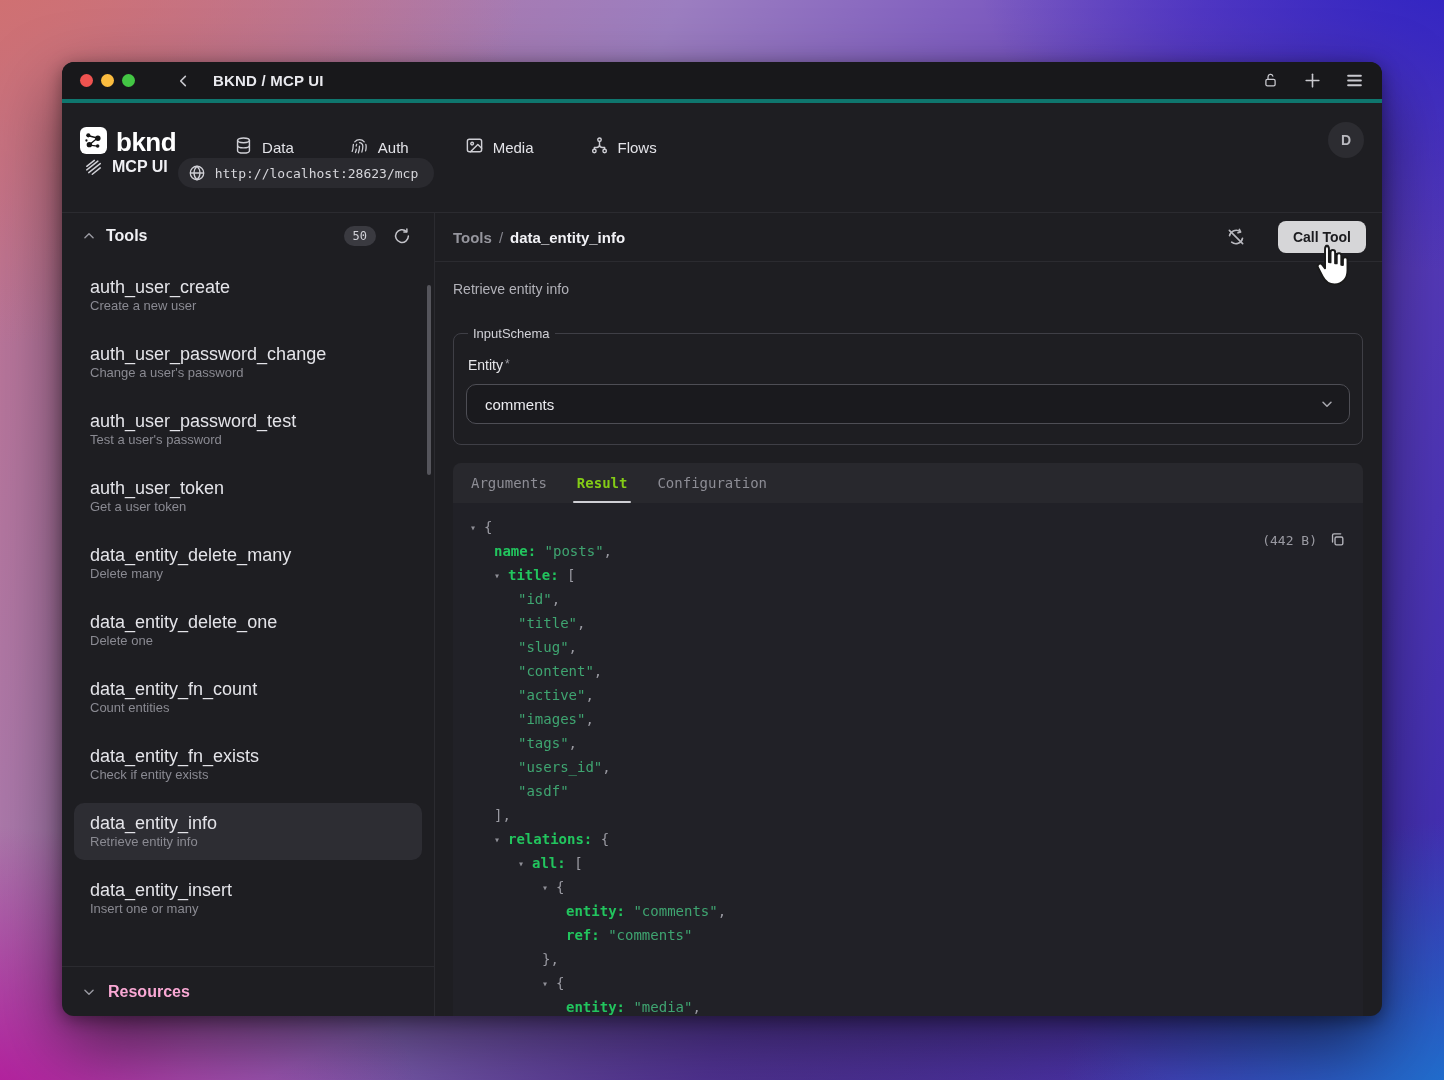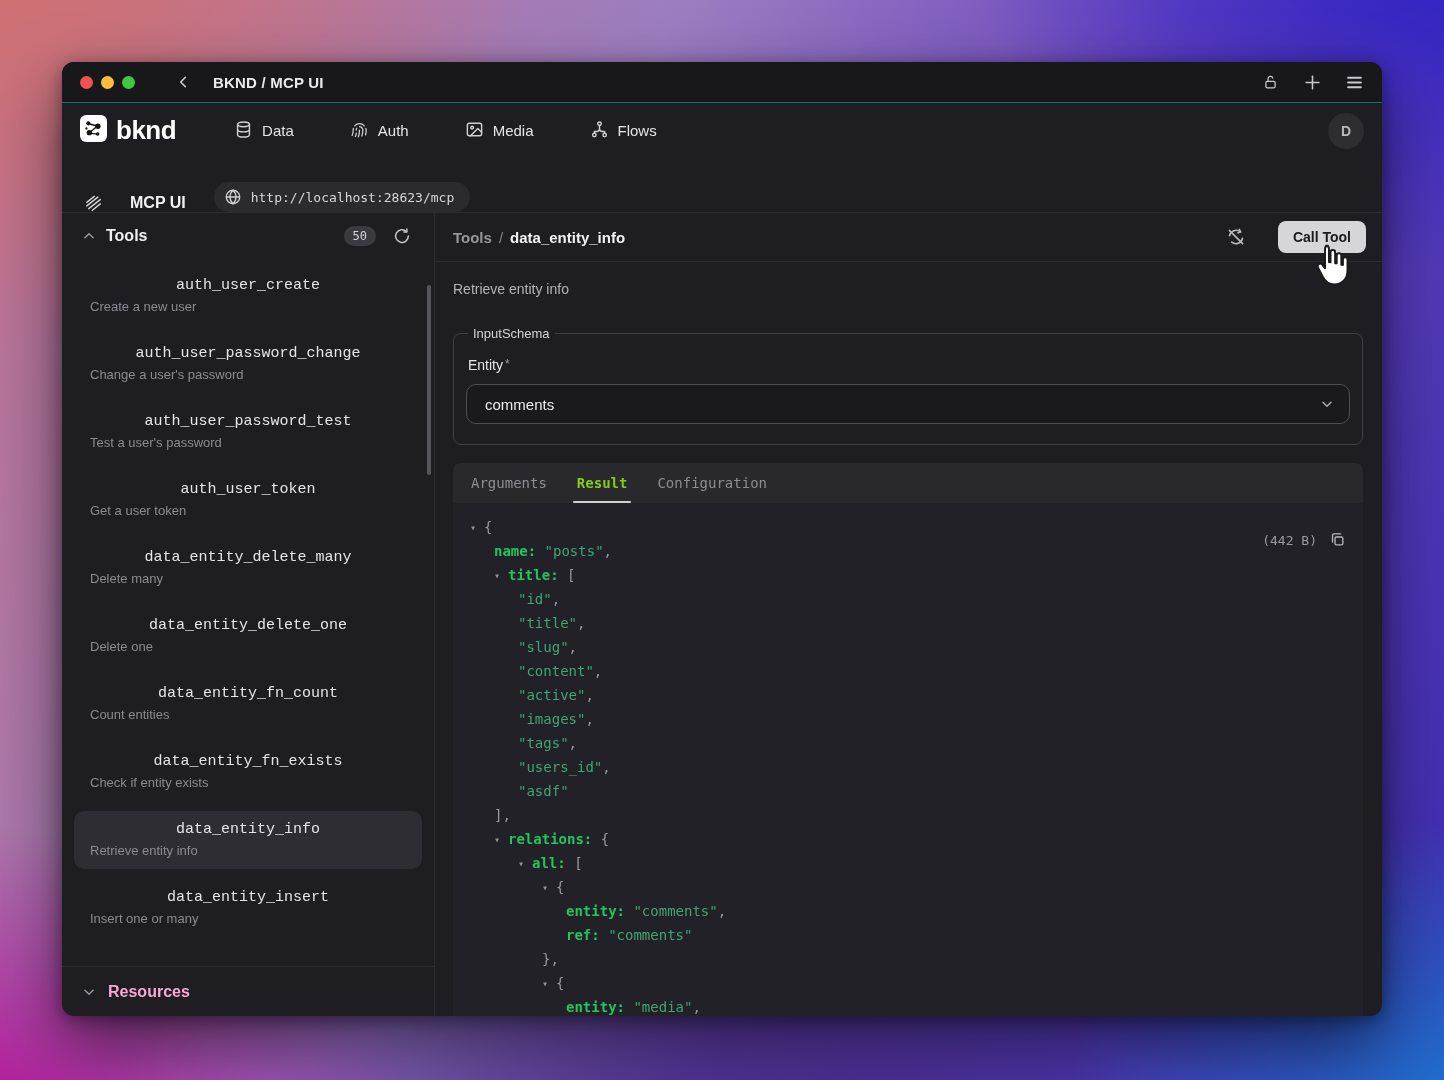--- a/index.html
+++ b/index.html
@@ -17,71 +17,71 @@
     position: relative;
   }
   .window {
     position: absolute; left: 62px; top: 62px; width: 1320px; height: 954px;
     background: #1e1e22; border-radius: 12px; overflow: hidden;
     box-shadow: 0 30px 70px rgba(0,0,0,.55), 0 4px 18px rgba(0,0,0,.4);
     display: flex; flex-direction: column;
   }
   
   .titlebar {
-    height: 41px; flex: 0 0 41px; background: #18181b; border-bottom: 1px solid #0f766e;
+    height: 41px; flex: 0 0 41px; background: #18181b; border-bottom: 4px solid #0f766e;
     display: flex; align-items: center; padding: 0 18px; color: #d9d9de;
   }
   .traffic { display: flex; gap: 8px; margin-right: 36px; }
   .traffic span { width: 13px; height: 13px; border-radius: 50%; display: block; }
   .tl-close { background: var(--tl-red, #ef5350); }
   .tl-min   { background: var(--tl-yellow, #fbbc3f); }
   .tl-max   { background: var(--tl-green, #43c644); }
   .tb-back { width: 26px; height: 26px; display: flex; align-items: center; justify-content: center;
              color: #c6c6cc; margin-right: 16px; cursor: pointer; }
   .tb-title { font-size: 15px; font-weight: 700; color: #e9e9ee; letter-spacing: .2px; }
   .tb-right { margin-left: auto; display: flex; align-items: center; gap: 22px; color: #c9c9cf; }
   .tb-right .tb-icon { width: 20px; height: 20px; display: flex; align-items: center; justify-content: center; cursor: pointer; }
   
   .appheader {
-    height: 55px; flex: 0 0 55px; display: flex; align-items: center; padding: 0 18px;
+    height: 55px; flex: 0 0 55px; display: flex; align-items: flex-end; padding: 0 18px;
     background: #1e1e22;
   }
   .logo { display: flex; align-items: center; gap: 9px; margin-right: 58px; cursor: pointer; }
   .logo-text { font-size: 26px; font-weight: 800; color: #fff; letter-spacing: -0.5px; }
   .nav { display: flex; align-items: center; gap: 56px; }
   .nav-item { display: flex; align-items: center; gap: 9px; color: #e3e3e8; font-size: 15px;
               font-weight: 500; cursor: pointer; }
   .nav-item svg { color: #cfcfd5; }
   .avatar { margin-left: auto; width: 36px; height: 36px; border-radius: 50%; background: #2c2c31;
             color: #b9b9bf; font-size: 14px; font-weight: 700; display: flex; align-items: center;
             justify-content: center; cursor: pointer; }
   
-  .mcpbar { height: 55px; flex: 0 0 55px; display: flex; align-items: flex-end; padding: 0 22px;
-            border-bottom: 1px solid #2b2b30; gap: 28px; }
+  .mcpbar { height: 55px; flex: 0 0 55px; display: flex; align-items: flex-start; padding: 0 22px;
+            border-bottom: 1px solid #2b2b30; gap: 10px; }
   .mcp-title { font-size: 16px; font-weight: 700; color: #f0f0f4; }
   .url-pill { display: flex; align-items: center; gap: 9px; background: #2a2a2f; border-radius: 999px;
               padding: 6px 16px 6px 10px; color: #d6d6db; cursor: pointer; }
   .url-pill .url { font-family: "DejaVu Sans Mono", monospace; font-size: 13px; }
   .globe-wrap { width: 18px; height: 18px; color: #cfcfd5; }
   
   .content { flex: 1; display: flex; min-height: 0; }
   .sidebar { width: 373px; flex: 0 0 373px; border-right: 1px solid #2b2b30; display: flex;
              flex-direction: column; position: relative; min-height: 0; }
   .side-head { height: 46px; flex: 0 0 46px; display: flex; align-items: center; padding: 0 22px 0 20px; gap: 10px; }
   .side-head .chev { color: #9a9aa2; width: 14px; display: flex; }
   .side-head .lbl { font-size: 16px; font-weight: 700; color: #f0f0f4; }
   .badge { margin-left: auto; background: #3a3a40; color: #d2d2d8; font-family: "DejaVu Sans Mono", monospace;
            font-size: 12px; padding: 3px 9px; border-radius: 999px; }
   .refresh-btn { width: 20px; height: 20px; color: #c3c3c9; display: flex; align-items: center;
                  justify-content: center; cursor: pointer; margin-left: 6px; }
   .tool-list { flex: 1; padding: 8px 0 0 0; min-height: 0; }
   .tool-item { margin: 0 12px 10px 12px; padding: 10px 16px 11px 16px; border-radius: 10px; cursor: pointer; }
   .tool-item.selected { background: #2d2d33; }
-  .tool-name { font-family: Liberation Mono, monospace; font-size: 15px; color: #e4e4e9; text-align: center; }
-  .tool-desc { font-size: 13px; color: #8a8a92; margin-top: 5px; }
+  .tool-name { font-family: Liberation Sans, sans-serif; font-size: 18px; color: #e4e4e9; }
+  .tool-desc { font-size: 13px; color: #8a8a92; }
   .side-scroll { position: absolute; right: 3px; top: 72px; width: 4px; height: 190px;
                  background: #55555c; border-radius: 2px; cursor: pointer; }
   .side-foot { flex: 0 0 50px; border-top: 1px solid #2b2b30; display: flex; align-items: center;
                padding: 0 20px; gap: 12px; cursor: pointer; }
   .side-foot .lbl { font-size: 16px; font-weight: 700; color: #f9a8d4; }
   .side-foot .chev { color: #9a9aa2; display: flex; }
   
   .main { flex: 1; display: flex; flex-direction: column; min-height: 0; }
   .main-head { height: 49px; flex: 0 0 49px; display: flex; align-items: center; padding: 0 16px 0 18px;
                border-bottom: 1px solid #2b2b30; }

